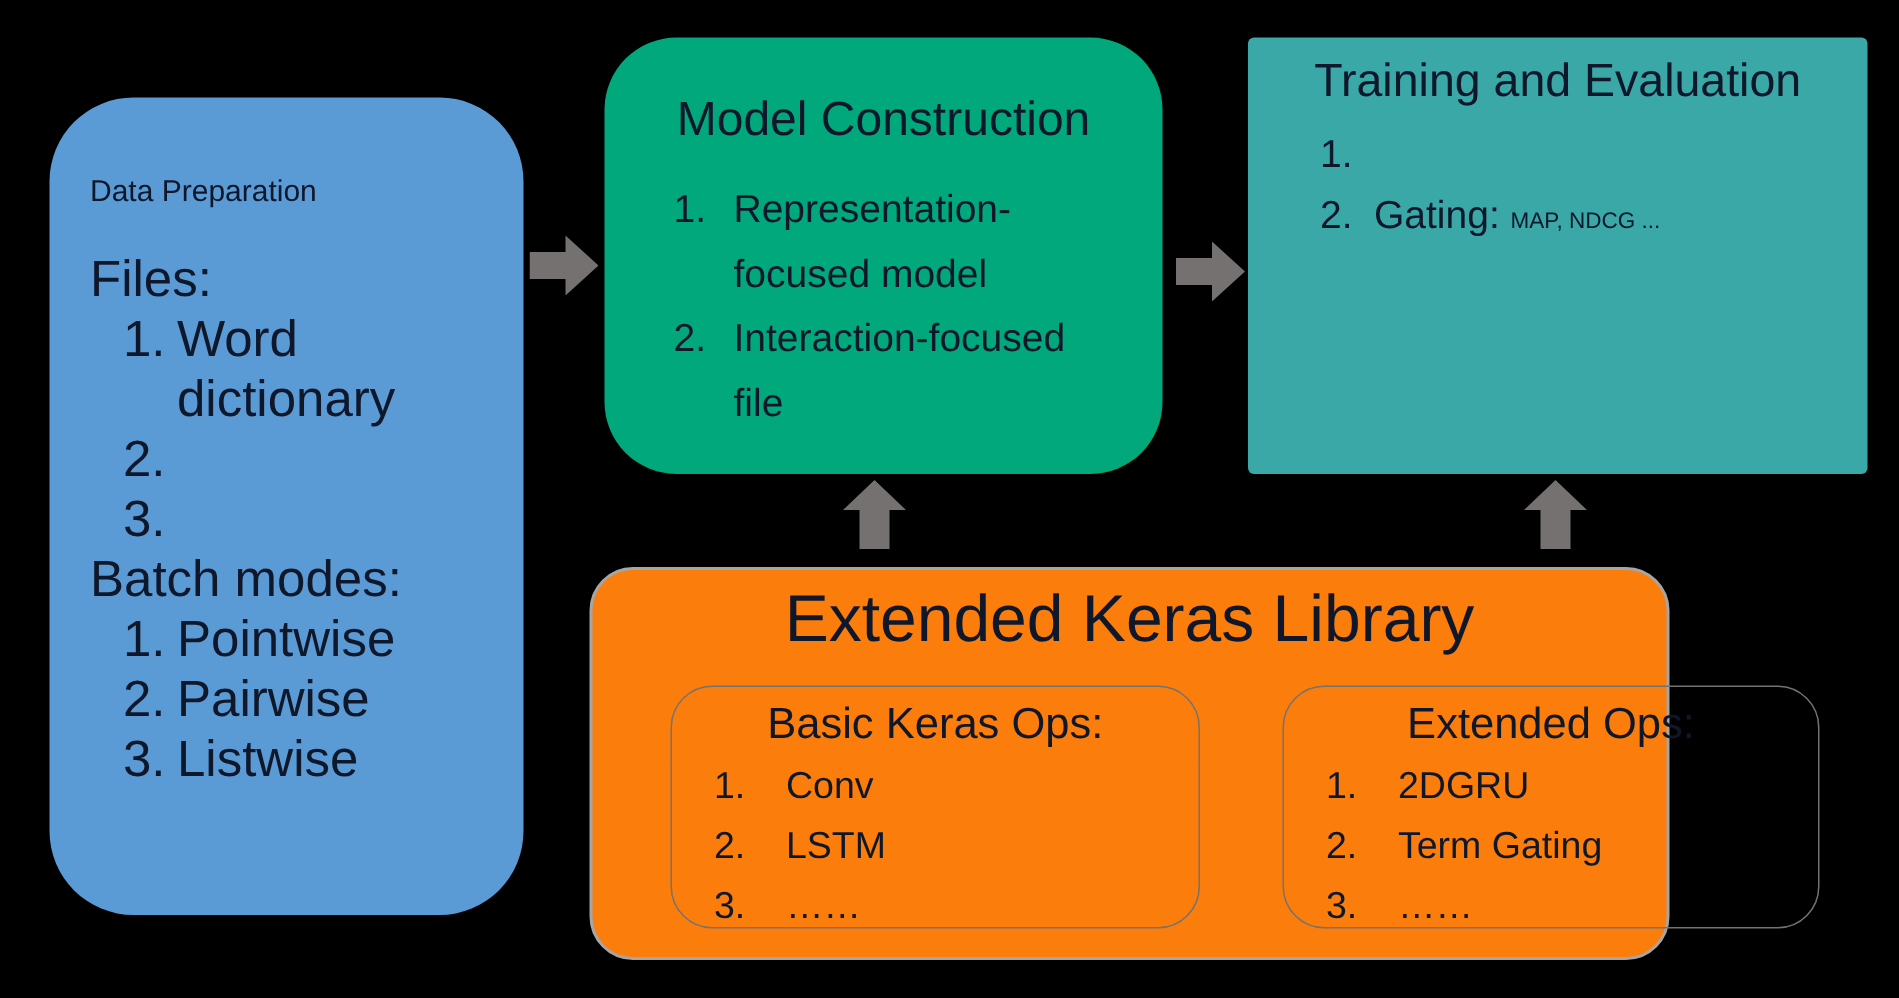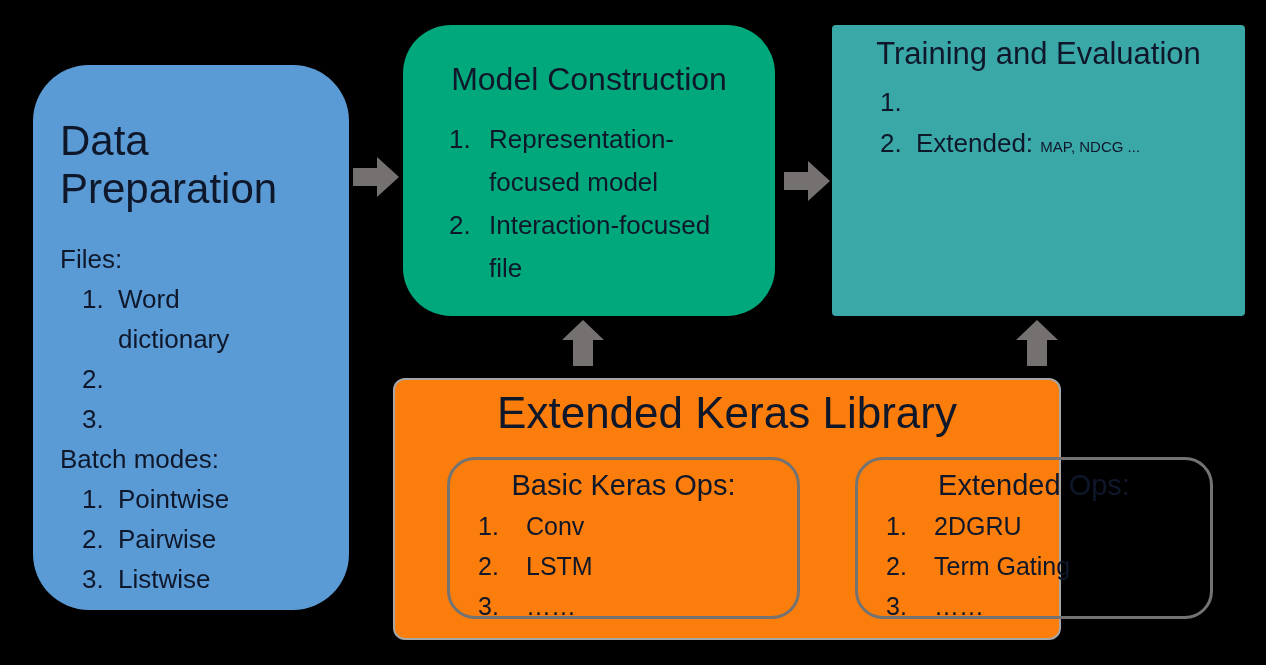--- a/index.html
+++ b/index.html
@@ -12,22 +12,22 @@
   }
 
   .box { position:absolute; color:#0f172a; }
 
   
   .box-blue {
     left:33px; top:65px; width:316px; height:545px;
     background:#5B9BD5; border-radius:56px;
     padding:52px 16px 0 27px;
   }
-  .box-blue h2 { font-size:42px; font-weight:400; margin-bottom:26px; }
-  .box-blue .list { font-size:26px; line-height:40px; }
+  .box-blue h2 { font-size:20px; font-weight:400; margin-bottom:26px; }
+  .box-blue .list { font-size:34px; line-height:40px; }
 
   
   .box-green {
     left:403px; top:25px; width:372px; height:291px;
     background:#00A87C; border-radius:48px;
     padding-top:36px;
   }
   .box-green h2 { font-size:32px; font-weight:400; text-align:center; margin-bottom:20px; }
   .box-green .list { font-size:26px; line-height:43px; margin-left:46px; }
 
@@ -36,26 +36,26 @@
     left:832px; top:25px; width:413px; height:291px;
     background:#3BA8A8; border-radius:4px;
     padding-top:11px;
   }
   .box-teal h2 { font-size:31px; font-weight:400; text-align:center; margin-bottom:10px; }
   .box-teal .list { font-size:26px; line-height:41px; margin-left:48px; }
   .box-teal .metrics-values { font-size:15px; }
 
   
   .box-orange {
-    left:393px; top:378px; width:668px; height:262px;
-    background:#FB7D0B; border:2px solid #A6A6A6; border-radius:12px;
+    left:393px; top:378px; width:720px; height:262px;
+    background:#FB7D0B; border:2px solid #A6A6A6; border-radius:29px;
   }
   .box-orange h2 { font-size:44px; font-weight:400; text-align:center; margin-top:8px; }
   .sub-box {
-    position:absolute; border:3px solid #737373; border-radius:28px;
+    position:absolute; border:1px solid #737373; border-radius:28px;
   }
   .sub-box-1 { left:52px;  top:77px; width:353px; height:162px; }
   .sub-box-2 { left:460px; top:77px; width:358px; height:162px; }
   .sub-box h3 { font-size:29px; font-weight:400; text-align:center; margin-top:9px; }
   .sub-box .list { font-size:25px; line-height:40px; margin:4px 0 0 28px; }
   .sub-box .li .num { width:48px; }
 
   
   .li { display:flex; align-items:flex-start; }
   .li .num { flex:none; width:36px; margin-left:22px; }
@@ -125,21 +125,21 @@
   </section>
 
   <section class="box box-teal">
     <h2>Training and Evaluation</h2>
     <div class="list">
       <div class="li">
         <span class="num">1.</span>
       </div>
       <div class="li">
         <span class="num">2.</span>
-        <span class="txt"><span>Extended: </span><span class="metrics-values">MAP, NDCG ...</span></span>
+        <span class="txt"><span>Gating: </span><span class="metrics-values">MAP, NDCG ...</span></span>
       </div>
     </div>
   </section>
 
   <section class="box box-orange">
     <h2>Extended Keras Library</h2>
 
     <div class="sub-box sub-box-1">
       <h3>Basic Keras Ops:</h3>
       <div class="list">

